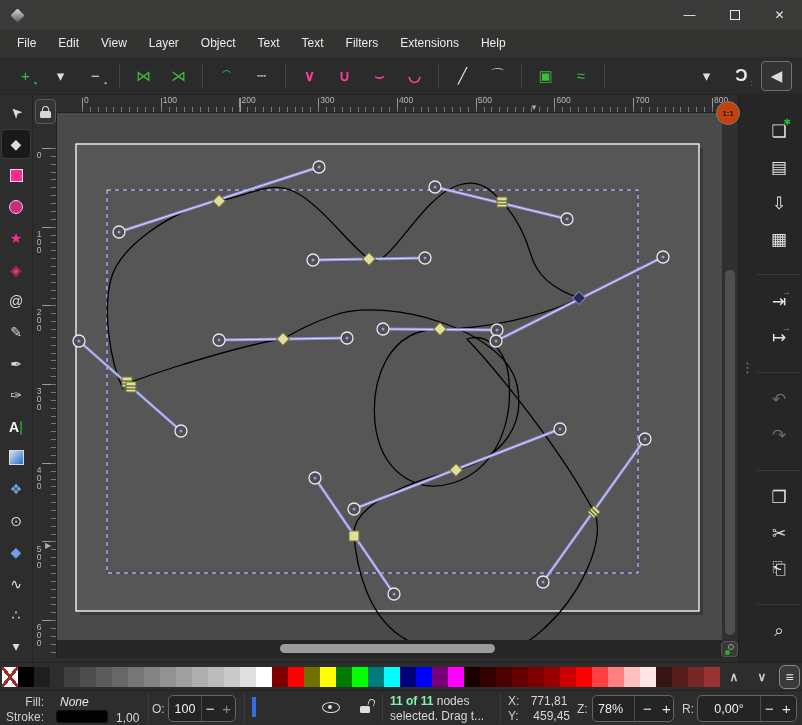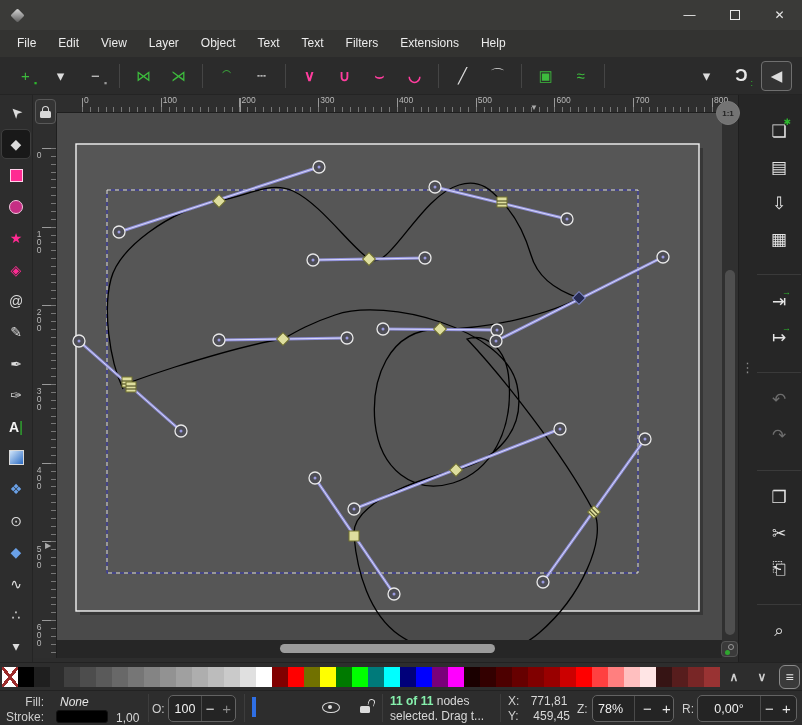--- a/index.html
+++ b/index.html
@@ -60,21 +60,21 @@
   .rmark-v{position:absolute;left:12px;font-size:8px;color:#aaa;}
   .corner{position:absolute;left:33px;top:95px;width:24px;height:18px;background:#2e2e2e;}
   .lockbox{position:absolute;left:35px;top:99px;width:21px;height:25px;background:#343434;border:1px solid #595959;border-radius:4px;display:flex;align-items:center;justify-content:center;z-index:5;}
   .padlock{position:relative;width:11px;height:12px;}
   .padlock .shackle{position:absolute;left:2px;top:0;width:7px;height:7px;border:1.5px solid #d8d8d8;border-bottom:none;border-radius:5px 5px 0 0;}
   .padlock .lbody{position:absolute;left:0;bottom:0;width:11px;height:7px;background:#d8d8d8;border-radius:1.5px;}
 
   
   .canvas{position:absolute;left:57px;top:113px;width:665px;height:527px;background:#4a4a4a;}
   .canvas svg{position:absolute;left:0;top:0;}
-  .zoom-badge{position:absolute;left:716px;top:101px;width:24px;height:24px;border-radius:50%;background:#737373;border:1px solid #7a7a7a;color:#222;font-size:8px;font-weight:bold;display:flex;align-items:center;justify-content:center;z-index:6;}
+  .zoom-badge{position:absolute;left:716px;top:101px;width:24px;height:24px;border-radius:50%;background:#c2410c;border:1px solid #7a7a7a;color:#222;font-size:8px;font-weight:bold;display:flex;align-items:center;justify-content:center;z-index:6;}
 
   
   .hscroll{position:absolute;left:57px;top:640px;width:665px;height:18px;background:#262626;}
   .hscroll .thumb{position:absolute;left:223px;top:4px;width:215px;height:9px;border-radius:5px;background:#9c9c9c;}
   .vscroll{position:absolute;left:722px;top:113px;width:16px;height:527px;background:#303030;}
   .vscroll .thumb{position:absolute;left:3px;top:157px;width:10px;height:365px;border-radius:5px;background:#4f4f4f;}
   .cms-btn{position:absolute;left:721px;top:641px;width:17px;height:16px;background:#3a3a3a;border:1px solid #555;border-radius:4px;}
   .cms-btn .c1{position:absolute;left:6px;top:2px;width:6px;height:6px;border:1px solid #999;border-radius:50%;}
   .cms-btn .c2{position:absolute;left:3px;top:8px;width:5px;height:5px;background:#2fa52f;border-radius:50%;}
 

